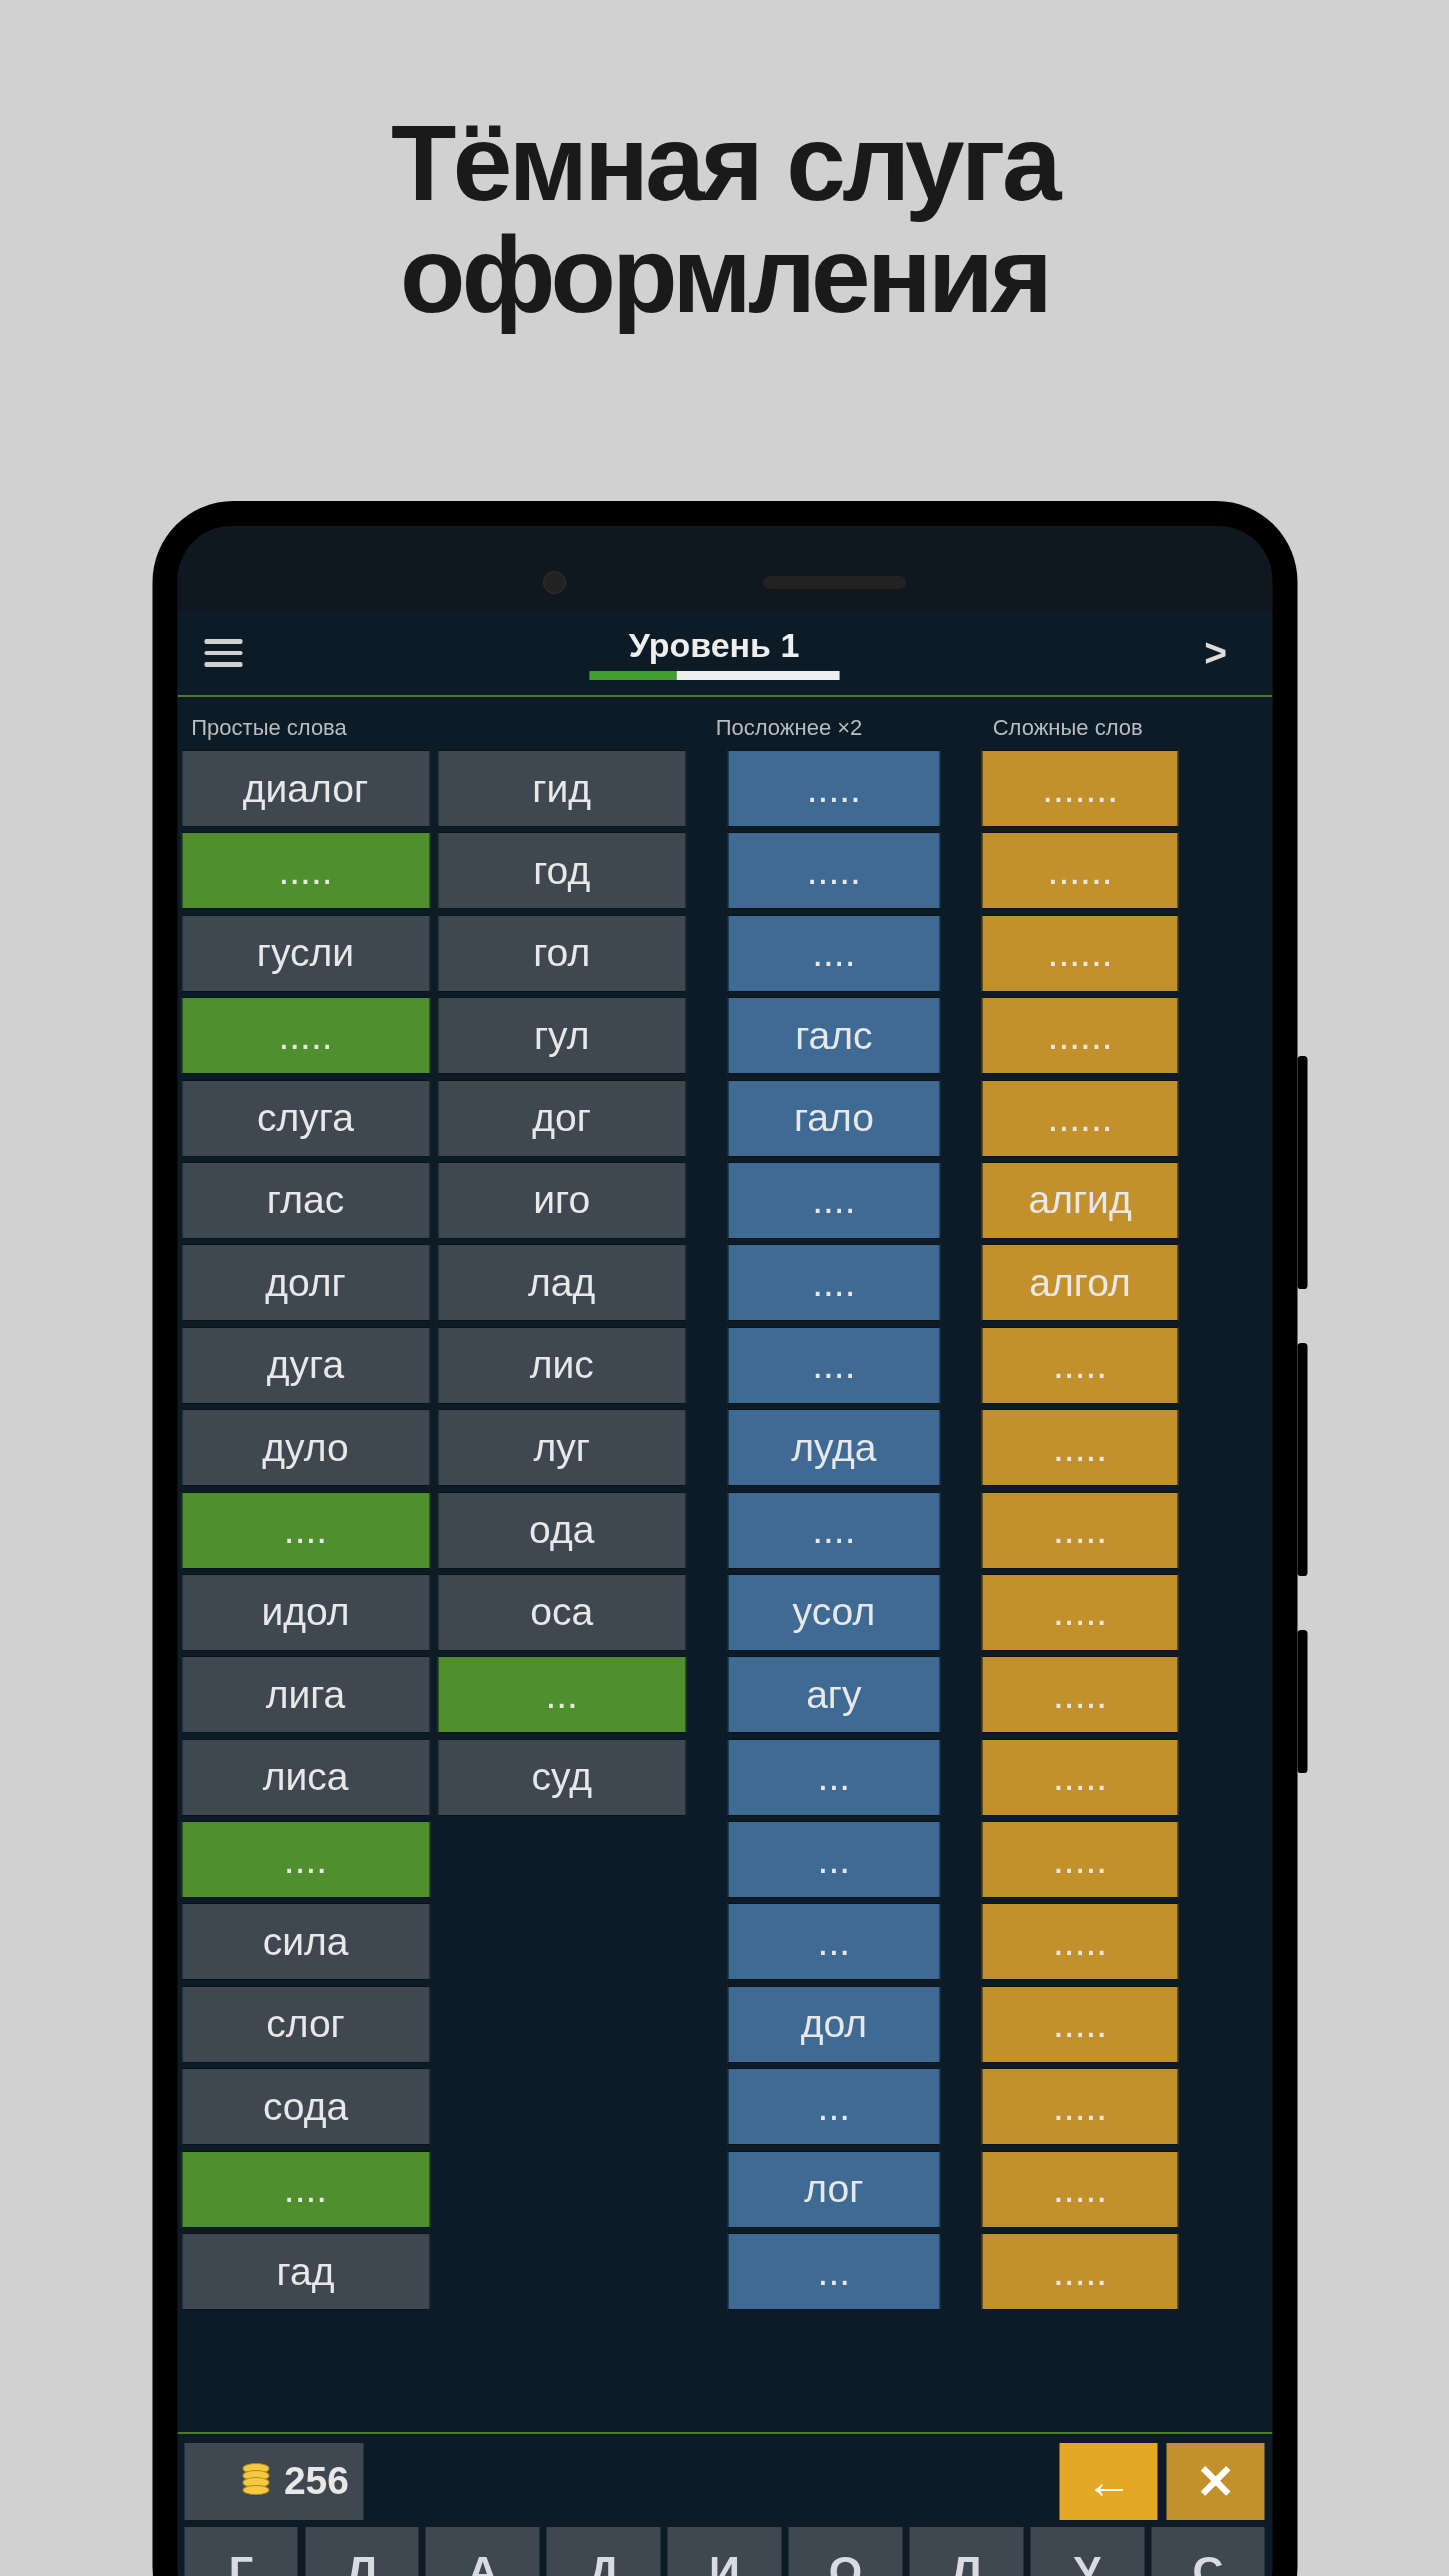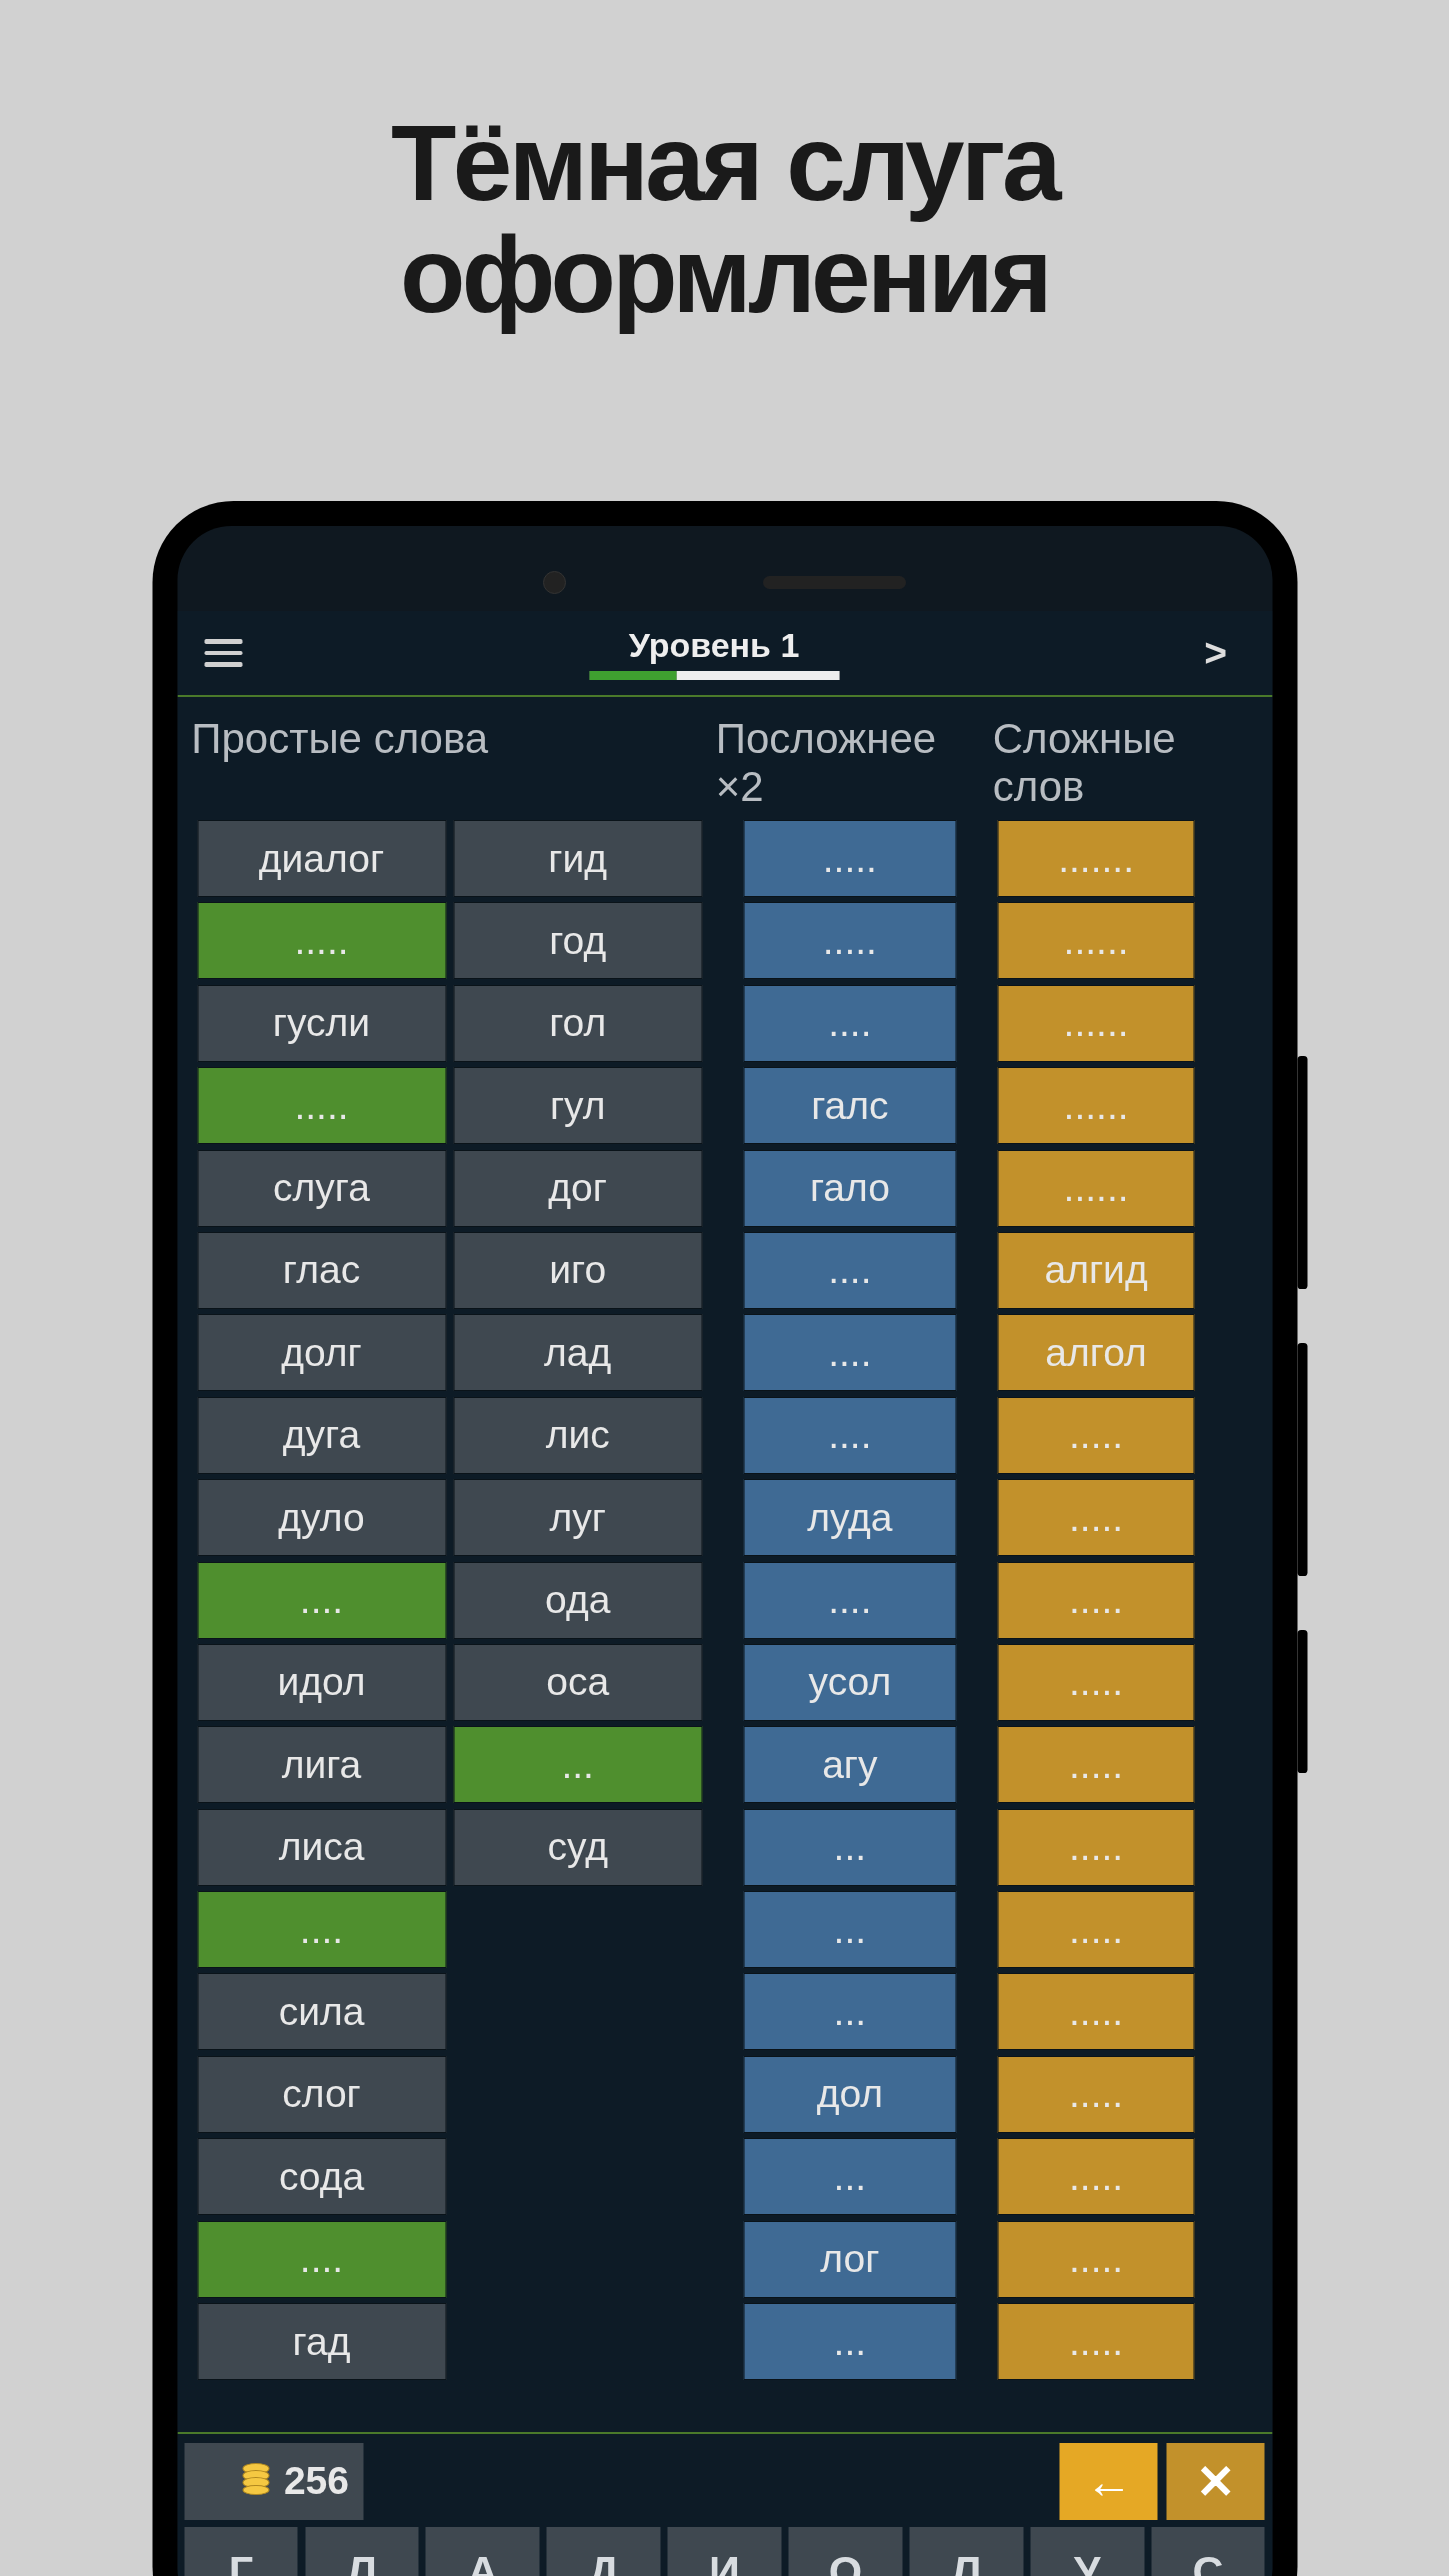--- a/index.html
+++ b/index.html
@@ -142,33 +142,33 @@
     color: #ddd;
     font-weight: bold;
     padding: 0 18px;
     cursor: pointer;
   }
 
   .section-headers {
     display: flex;
     padding: 18px 10.7px 9px 10.7px;
     color: #b8bdc2;
-    font-size: 42px;
+    font-size: 22px;
   }
   .col-header {
     font-weight: 400;
   }
   .col-header.h1 { width: 510px; padding-left: 3.6px; }
   .col-header.h2 { width: 277px; padding-left: 18px; }
   .col-header.h3 { flex: 1; padding-left: 18px; }
 
   .words-area {
     flex: 1;
     display: flex;
-    padding: 0 20px;
+    padding: 0 4px;
     gap: 7.2px;
     overflow: hidden;
   }
   .col {
     display: flex;
     flex-direction: column;
     gap: 5.4px;
   }
   .col-left { width: 249px; }
   .col-mid { width: 249px; margin-right: 34px; }

